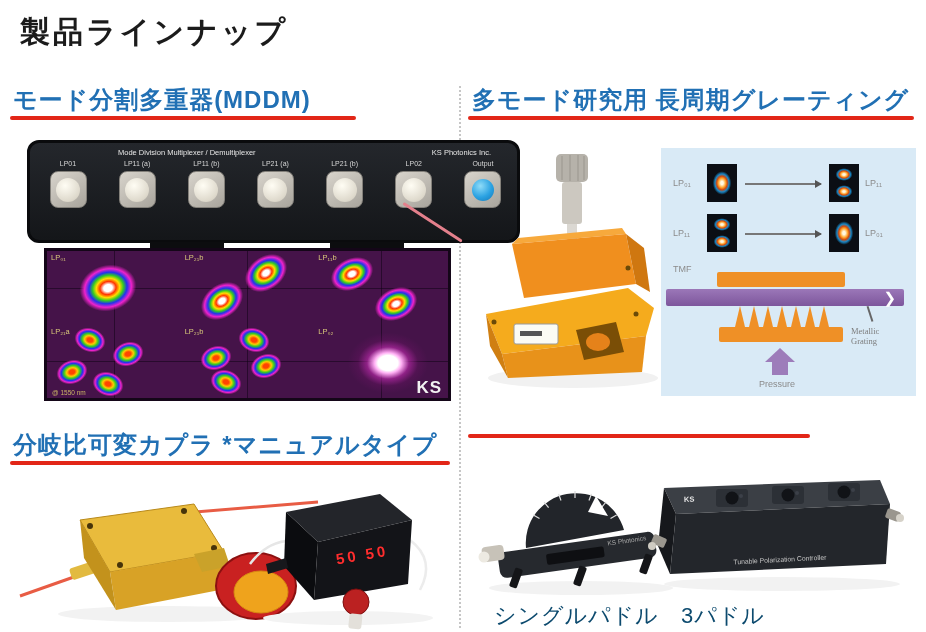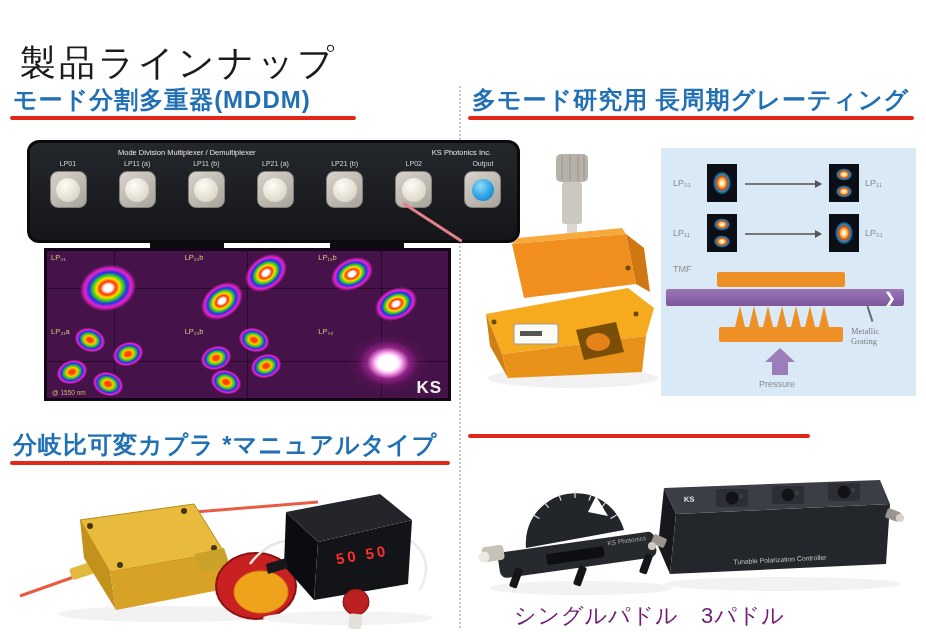--- a/index.html
+++ b/index.html
@@ -1,19 +1,19 @@
 <!DOCTYPE html>
 <html><head>
 <meta charset="utf-8">
 <style>
   html,body{margin:0;padding:0;background:#fff;}
   .stage{position:relative;width:926px;height:632px;background:#fff;overflow:hidden;
          font-family:"Liberation Sans","DejaVu Sans",sans-serif;}
-  .title{position:absolute;left:20px;top:12px;font-size:36px;font-weight:normal;
-         color:#1b1b1b;letter-spacing:3px;white-space:nowrap;margin-top:27px;}
+  .title{position:absolute;left:20px;top:12px;font-size:30px;font-weight:bold;
+         color:#1b1b1b;letter-spacing:3px;white-space:nowrap;}
   .h-blue{position:absolute;color:#2170b4;font-size:24px;font-weight:bold;
           letter-spacing:1px;white-space:nowrap;text-align:right;}
   .underline{position:absolute;height:4px;background:#e22617;border-radius:2px;}
   .divider{position:absolute;left:459px;top:86px;height:542px;border-left:2px dotted #c6c6c6;}
 
   
   .mddm{position:absolute;left:27px;top:140px;width:493px;height:103px;box-sizing:border-box;
         background:linear-gradient(180deg,#24272c,#141619);border:3px solid #0a0b0d;border-radius:12px;}
   .mddm-title{position:absolute;left:88px;top:5px;font-size:7.5px;color:#e6e6e6;white-space:nowrap;}
   .mddm-brand{position:absolute;right:26px;top:5px;font-size:7.5px;color:#e6e6e6;white-space:nowrap;}
@@ -63,21 +63,21 @@
   .teeth{position:absolute;left:74px;top:158px;display:flex;gap:4px;}
   .tooth{width:0;height:0;border-left:5px solid transparent;border-right:5px solid transparent;
          border-bottom:21px solid #ef9026;}
   .mg-line{position:absolute;left:208px;top:158px;width:1.5px;height:16px;background:#666;transform:rotate(-18deg);}
   .mg-label{position:absolute;left:190px;top:178px;width:56px;font-size:8.5px;color:#7d7d7d;line-height:1.2;font-family:Liberation Serif, serif;}
   .press-head{position:absolute;left:104px;top:200px;width:0;height:0;
     border-left:15px solid transparent;border-right:15px solid transparent;border-bottom:14px solid #9d7cba;}
   .press-shaft{position:absolute;left:111px;top:214px;width:16px;height:13px;background:#9d7cba;}
   .press-label{position:absolute;left:98px;top:231px;font-size:9px;color:#8b8b8b;}
 
-  .caption{position:absolute;top:601px;font-size:22px;color:#701a75;letter-spacing:1px;white-space:nowrap;margin-left:20px;}
+  .caption{position:absolute;top:601px;font-size:22px;color:#0c4a6e;letter-spacing:1px;white-space:nowrap;}
   .svgbox{position:absolute;}
 </style>
 </head>
 <body>
 
 <div class="stage">
 
   <div class="title">製品ラインナップ</div>
   <div class="divider"></div>
 

